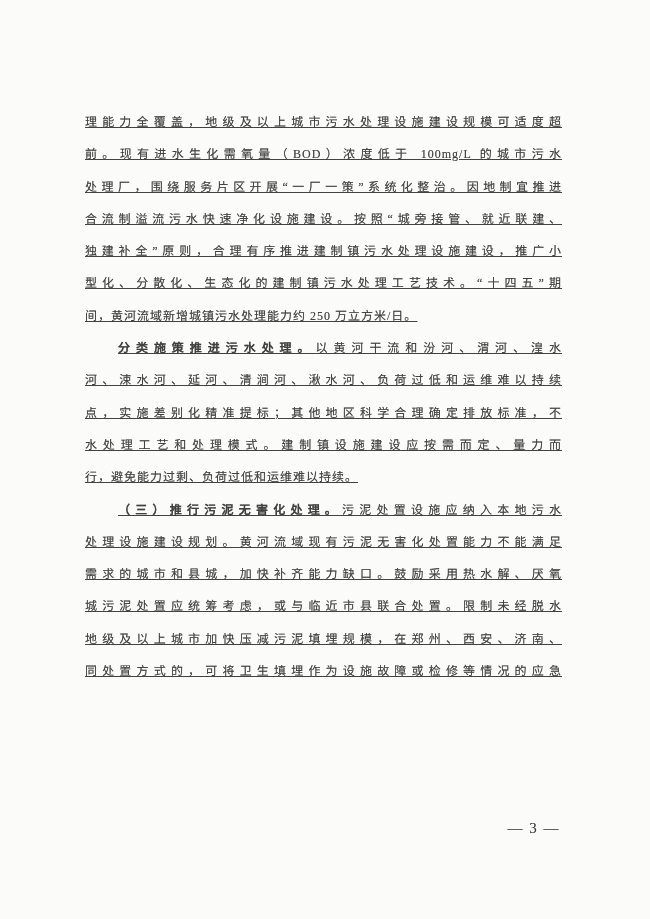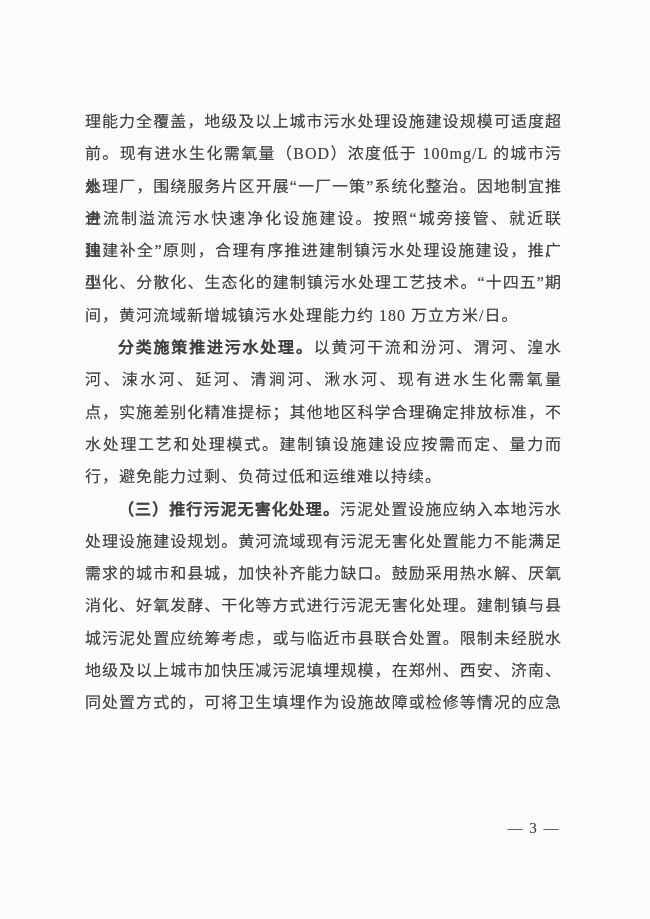--- a/index.html
+++ b/index.html
@@ -22,26 +22,27 @@
     top: 106px;
     width: 477px;
   }
   .para {
     margin: 0;
   }
   .line {
     display: block;
     height: 32.3px;
     line-height: 32.3px;
-    font-size: 16px;
+    font-size: 12px;
     letter-spacing: 1px;
     text-align: justify;
     text-align-last: justify;
     white-space: normal;
     text-shadow: 0 0 0.4px rgba(40,40,40,0.45);
+    text-decoration: underline;
   }
   .line.lastline {
     text-align: left;
     text-align-last: auto;
   }
   .line.indent {
     text-indent: 33px;
   }
   .lead {
     font-weight: 700;
@@ -65,33 +66,32 @@
 
 <div class="doc-page">
   <div class="doc-body">
       <div class="para">
         <div class="line"><span>理能力全覆盖，地级及以上城市污水处理设施建设规模可适度超</span></div>
         <div class="line"><span>前。现有进水生化需氧量（BOD）浓度低于 100mg/L 的城市污水</span></div>
         <div class="line"><span>处理厂，围绕服务片区开展“一厂一策”系统化整治。因地制宜推进</span></div>
         <div class="line"><span>合流制溢流污水快速净化设施建设。按照“城旁接管、就近联建、</span></div>
         <div class="line"><span>独建补全”原则，合理有序推进建制镇污水处理设施建设，推广小</span></div>
         <div class="line"><span>型化、分散化、生态化的建制镇污水处理工艺技术。“十四五”期</span></div>
-        <div class="line lastline"><span>间，黄河流域新增城镇污水处理能力约 180 万立方米/日。</span></div>
+        <div class="line lastline"><span>间，黄河流域新增城镇污水处理能力约 250 万立方米/日。</span></div>
       </div>
       <div class="para">
         <div class="line indent"><span class="lead">分类施策推进污水处理。</span><span>以黄河干流和汾河、渭河、湟水</span></div>
-        <div class="line"><span>河、涑水河、延河、清涧河、湫水河、现有进水生化需氧量</span></div>
+        <div class="line"><span>河、涑水河、延河、清涧河、湫水河、负荷过低和运维难以持续</span></div>
         <div class="line"><span>点，实施差别化精准提标；其他地区科学合理确定排放标准，不</span></div>
         <div class="line"><span>水处理工艺和处理模式。建制镇设施建设应按需而定、量力而</span></div>
         <div class="line lastline"><span>行，避免能力过剩、负荷过低和运维难以持续。</span></div>
       </div>
       <div class="para">
         <div class="line indent"><span class="lead">（三）推行污泥无害化处理。</span><span>污泥处置设施应纳入本地污水</span></div>
         <div class="line"><span>处理设施建设规划。黄河流域现有污泥无害化处置能力不能满足</span></div>
         <div class="line"><span>需求的城市和县城，加快补齐能力缺口。鼓励采用热水解、厌氧</span></div>
-        <div class="line"><span>消化、好氧发酵、干化等方式进行污泥无害化处理。建制镇与县</span></div>
         <div class="line"><span>城污泥处置应统筹考虑，或与临近市县联合处置。限制未经脱水</span></div>
         <div class="line"><span>地级及以上城市加快压减污泥填埋规模，在郑州、西安、济南、</span></div>
         <div class="line"><span>同处置方式的，可将卫生填埋作为设施故障或检修等情况的应急</span></div>
       </div>
     </div>
   <div class="page-number">— 3 —</div>
 </div>
 
 </body></html>

